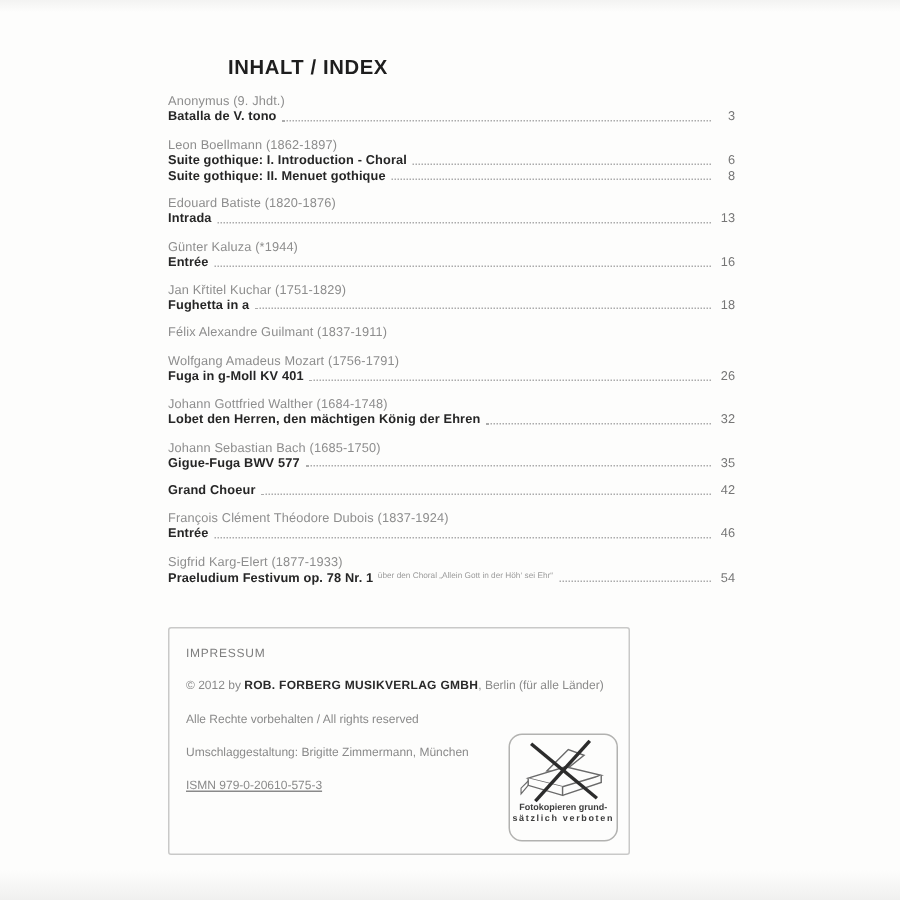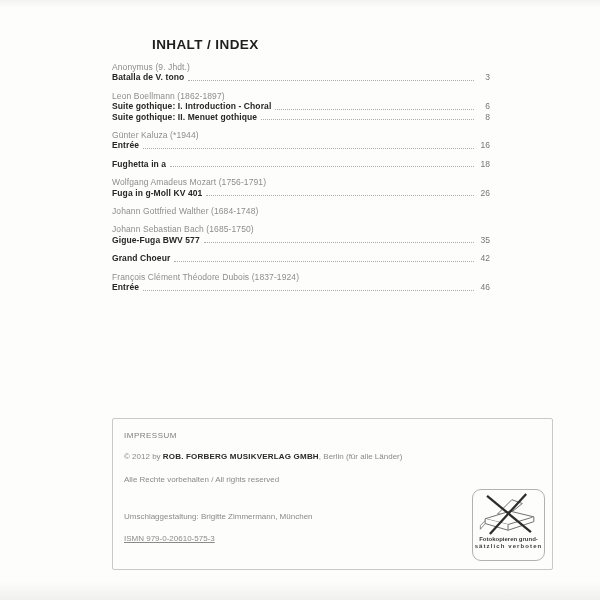--- a/index.html
+++ b/index.html
@@ -25,29 +25,29 @@
   .composer {
     font-size:8.5px; color:#8d8d8d; line-height:10.4px; letter-spacing:.1px;
   }
   .work { display:flex; align-items:flex-end; line-height:10.4px; }
   .wt { font-size:8.5px; font-weight:bold; color:#262626; white-space:nowrap; letter-spacing:.1px;text-align:right; }
   .note { font-size:5.5px; color:#9b9b9b; white-space:nowrap; margin-left:3px; padding-bottom:1px; }
   .dots { flex:1; min-width:8px; border-bottom:1px dotted #ababab; margin:0 4px 2px 4px; }
   .pg { font-size:8.5px; color:#767676; min-width:12px; text-align:right; }
 
   .impressum-box {
-    position:absolute; left:112px; top:418px; width:441px; height:152px;
+    position:absolute; left:112px; top:418px; width:308px; height:152px;
     border:1px solid #c9c9c8; border-radius:2px; background:#fdfdfc;
     padding:12px 11px;
   }
   .imp-heading { font-size:8px; color:#7e7e7e; letter-spacing:.5px; line-height:9px; }
   .imp-copy { font-size:8px; color:#8a8a8a; line-height:9px; margin-top:12px; }
   .imp-copy b { color:#2a2a2a; letter-spacing:.2px; }
   .imp-rights { font-size:8px; color:#8a8a8a; line-height:9px; margin-top:14px; }
-  .imp-credits { font-size:8px; color:#8a8a8a; line-height:11px; margin-top:27px; }
+  .imp-credits { font-size:8px; color:#8a8a8a; line-height:11px; margin-top:12px; }
   .imp-ismn { font-size:8px; color:#8a8a8a; line-height:9px; margin-top:12px;text-decoration:underline; }
 
   .stamp {
     position:absolute; right:7px; top:70px; width:73px; height:72px;
     border:1.4px solid #b2b2b0; border-radius:9px; background:#fdfdfc;
     display:flex; flex-direction:column; align-items:center; padding-top:3px;
   }
   .stamp svg { display:block; }
   .stamp-text { text-align:center; margin-top:1px; }
   .stamp-text div { font-size:6px; font-weight:bold; color:#3c3c3c; line-height:7px; white-space:nowrap; }
@@ -79,52 +79,67 @@
           <span class="dots"></span>
           <span class="pg">6</span>
         </div>
         <div class="work">
           <span class="wt">Suite gothique: II. Menuet gothique</span>
           <span class="dots"></span>
           <span class="pg">8</span>
         </div>
       </div>
 
+      <div class="group">
+        <div class="composer">Edouard Batiste (1820-1876)</div>
+        <div class="work">
+          <span class="wt">Intrada</span>
+          <span class="dots"></span>
+          <span class="pg">13</span>
+        </div>
+      </div>
 
       <div class="group">
         <div class="composer">Günter Kaluza (*1944)</div>
         <div class="work">
           <span class="wt">Entrée</span>
           <span class="dots"></span>
           <span class="pg">16</span>
         </div>
       </div>
 
       <div class="group">
+        <div class="composer">Jan Křtitel Kuchar (1751-1829)</div>
         <div class="work">
           <span class="wt">Fughetta in a</span>
           <span class="dots"></span>
           <span class="pg">18</span>
         </div>
       </div>
 
       <div class="group">
+        <div class="composer">Félix Alexandre Guilmant (1837-1911)</div>
       </div>
 
       <div class="group">
         <div class="composer">Wolfgang Amadeus Mozart (1756-1791)</div>
         <div class="work">
           <span class="wt">Fuga in g-Moll KV 401</span>
           <span class="dots"></span>
           <span class="pg">26</span>
         </div>
       </div>
 
       <div class="group">
         <div class="composer">Johann Gottfried Walther (1684-1748)</div>
+        <div class="work">
+          <span class="wt">Lobet den Herren, den mächtigen König der Ehren</span>
+          <span class="dots"></span>
+          <span class="pg">32</span>
+        </div>
       </div>
 
       <div class="group">
         <div class="composer">Johann Sebastian Bach (1685-1750)</div>
         <div class="work">
           <span class="wt">Gigue-Fuga BWV 577</span>
           <span class="dots"></span>
           <span class="pg">35</span>
         </div>
       </div>
@@ -139,20 +154,29 @@
 
       <div class="group">
         <div class="composer">François Clément Théodore Dubois (1837-1924)</div>
         <div class="work">
           <span class="wt">Entrée</span>
           <span class="dots"></span>
           <span class="pg">46</span>
         </div>
       </div>
 
+      <div class="group">
+        <div class="composer">Sigfrid Karg-Elert (1877-1933)</div>
+        <div class="work">
+          <span class="wt">Praeludium Festivum op. 78 Nr. 1</span>
+          <span class="note">über den Choral „Allein Gott in der Höh‘ sei Ehr“</span>
+          <span class="dots"></span>
+          <span class="pg">54</span>
+        </div>
+      </div>
 
     </section>
   </main>
 
   <section class="impressum-box">
     <div class="imp-heading">IMPRESSUM</div>
     <div class="imp-copy"><span>© 2012 by </span><b>ROB. FORBERG MUSIKVERLAG GMBH</b><span>, Berlin (für alle Länder)</span></div>
     <div class="imp-rights">Alle Rechte vorbehalten / All rights reserved</div>
     <div class="imp-credits">
       <div>Umschlaggestaltung: Brigitte Zimmermann, München</div>

